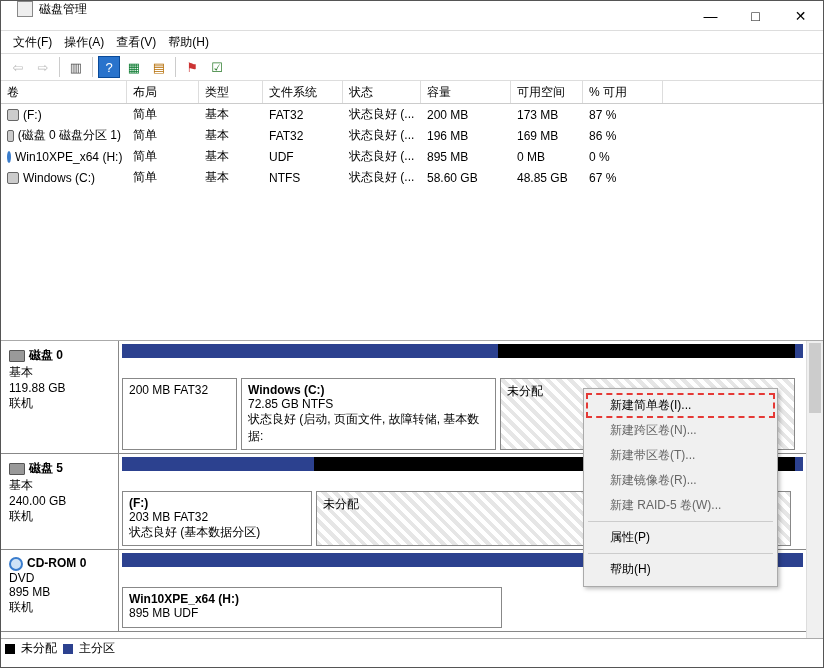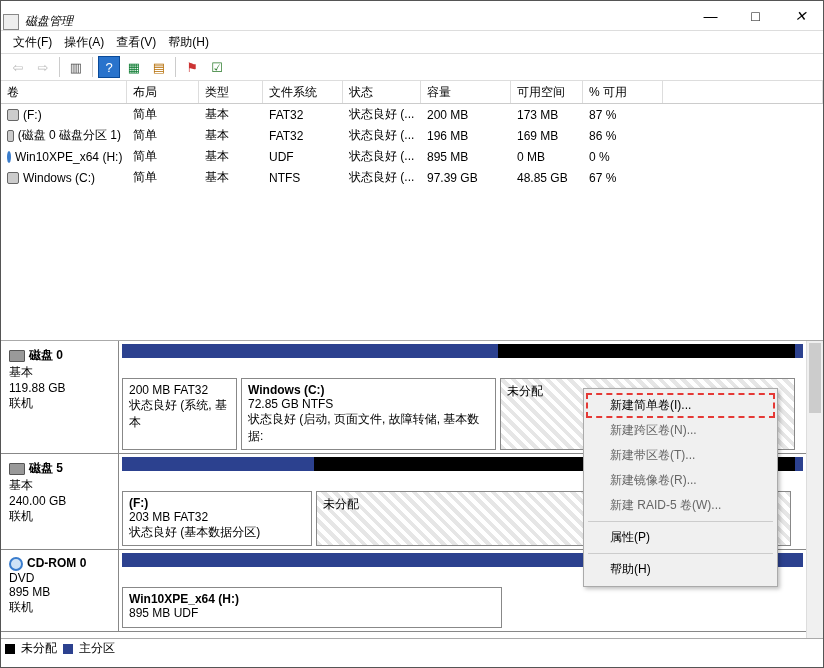--- a/index.html
+++ b/index.html
@@ -1,17 +1,17 @@
 <!DOCTYPE html>
 <html><head>
 <meta charset="utf-8">
 <style>
 * { box-sizing: border-box; margin: 0; padding: 0; font-family: "Microsoft YaHei", "SimSun", sans-serif; font-size: 12px; }
 body { background: #fff; width: 824px; height: 668px; border: 1px solid #555; position: relative; overflow: hidden; }
-.titlebar { height: 30px; display: flex; align-items: flex-end; padding-left: 2px; border-bottom: 1px solid #ddd; font-style: italic; }
+.titlebar { height: 30px; display: flex; align-items: flex-start; padding-left: 16px; border-bottom: 1px solid #ddd; }
 .titlebar .icon { width: 16px; height: 16px; margin-right: 6px; background: #eee; border: 1px solid #888; }
 .titlebar .title { flex: 1; }
 .win-controls { display: flex; height: 100%; }
 .win-controls div { width: 45px; display: flex; align-items: center; justify-content: center; font-size: 14px; font-family: "Segoe UI Symbol", sans-serif; }
 .menubar { height: 22px; display: flex; align-items: center; padding-left: 8px; gap: 4px; }
 .menubar span { padding: 2px 4px; }
 .toolbar { height: 28px; border-top: 1px solid #ddd; border-bottom: 1px solid #ddd; display: flex; align-items: center; padding-left: 6px; gap: 3px; }
 .tbtn { width: 22px; height: 22px; border: 1px solid transparent; display: flex; align-items: center; justify-content: center; font-size: 13px; color: #555; }
 .tbtn.dis { opacity: .4; }
 .tsep { width: 1px; height: 20px; background: #ccc; margin: 0 2px; }
@@ -134,21 +134,21 @@
       </div>
       <div class="trow">
         <div class="td" style="width:126px">
           <span class="vicon drive"></span>
           <span>Windows (C:)</span>
         </div>
         <div class="td" style="width:72px">简单</div>
         <div class="td" style="width:64px">基本</div>
         <div class="td" style="width:80px">NTFS</div>
         <div class="td" style="width:78px">状态良好 (...</div>
-        <div class="td" style="width:90px">97.39 GB</div>
+        <div class="td" style="width:90px">58.60 GB</div>
         <div class="td" style="width:72px">48.85 GB</div>
         <div class="td" style="width:80px">67 %</div>
       </div>
     </div>
 </div>
 
 <div class="graphical">
   <div id="disks">
       <div class="disk-row">
         <div class="disk-left">
@@ -159,21 +159,20 @@
         </div>
         <div class="disk-right" style="padding-right:20px">
           <div class="headerbar">
             <div class="" style="width:117px"></div>
             <div class="" style="width:259px"></div>
             <div class="unalloc" style="width:297px"></div>
           </div>
           <div class="parts">
             <div class="part " style="width:115px">
               <div>200 MB FAT32</div>
-              <div>状态良好 (系统, 基本</div>
             </div>
             <div class="part " style="width:255px">
               <div class="pname">Windows  (C:)</div>
               <div>72.85 GB NTFS</div>
               <div>状态良好 (启动, 页面文件, 故障转储, 基本数据:</div>
             </div>
             <div class="part unalloc-box" style="width:295px">
               <div>未分配</div>
             </div>
           </div>

